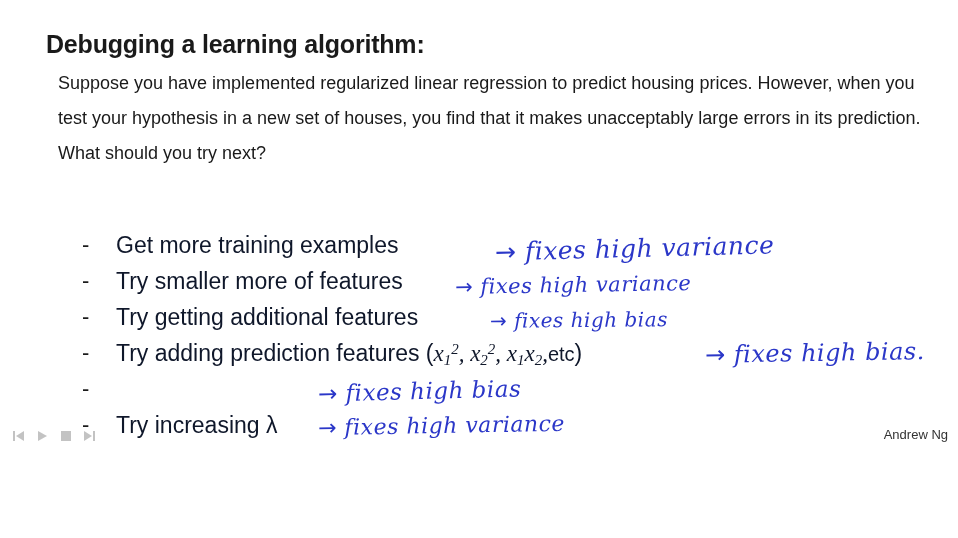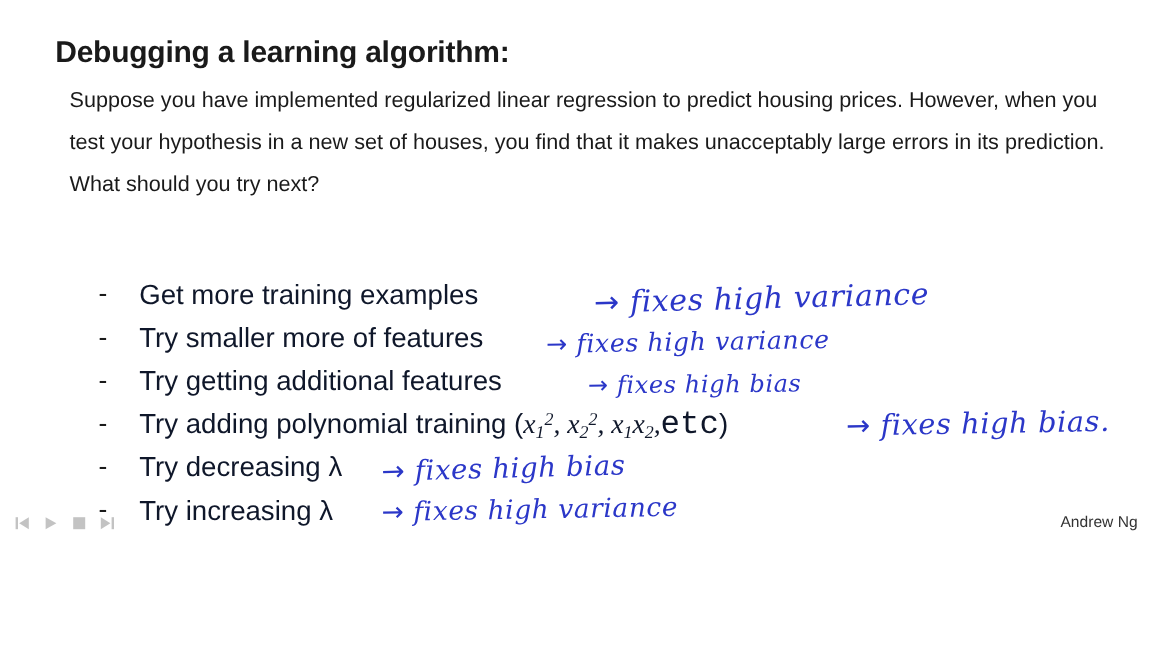--- a/index.html
+++ b/index.html
@@ -64,23 +64,23 @@
     font-size: 23px;
     color: #0f172a;
     white-space: nowrap;
   }
   .mathitalic {
     font-family: "Liberation Serif", serif;
     font-style: italic;
     font-size: 23px;
   }
   .mathupright {
-    font-family: Liberation Mono, monospace;
+    font-family: Liberation Sans, sans-serif;
     font-style: normal;
-    font-size: 27px;
+    font-size: 20px;
   }
   sub {
     font-size: 0.65em;
     vertical-align: -0.25em;
   }
   sup {
     font-size: 0.65em;
     vertical-align: 0.45em;
   }
   
@@ -147,27 +147,26 @@
     </div>
 
     <div class="bullet-row">
       <span class="dash">-</span>
       <span class="bullet-text">Try getting additional features</span>
     </div>
 
     <div class="bullet-row">
       <span class="dash">-</span>
       <span class="bullet-text">
-        <span>Try adding polynomial training (</span><span class="mathitalic">x<sub>1</sub><sup>2</sup>, x<sub>2</sub><sup>2</sup>, x<sub>1</sub>x<sub>2</sub>,<span class="mathupright">etc</span></span><span>)</span>
+        <span>Try adding prediction features (</span><span class="mathitalic">x<sub>1</sub><sup>2</sup>, x<sub>2</sub><sup>2</sup>, x<sub>1</sub>x<sub>2</sub>,<span class="mathupright">etc</span></span><span>)</span>
       </span>
     </div>
 
     <div class="bullet-row">
       <span class="dash">-</span>
-      <span class="bullet-text">Try decreasing λ</span>
     </div>
 
     <div class="bullet-row">
       <span class="dash">-</span>
       <span class="bullet-text">Try increasing λ</span>
     </div>
 
   </div>
 
   <div class="ink ink-1"><span class="arrow">→</span> <span>fixes high variance</span></div>

